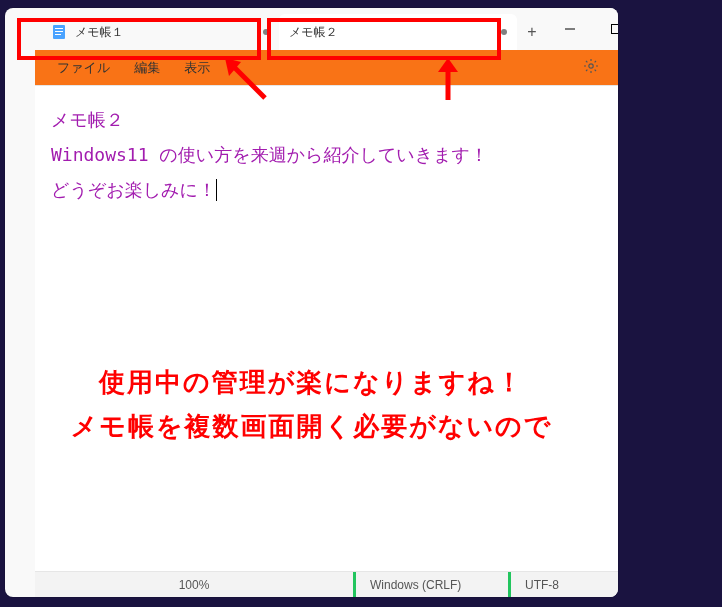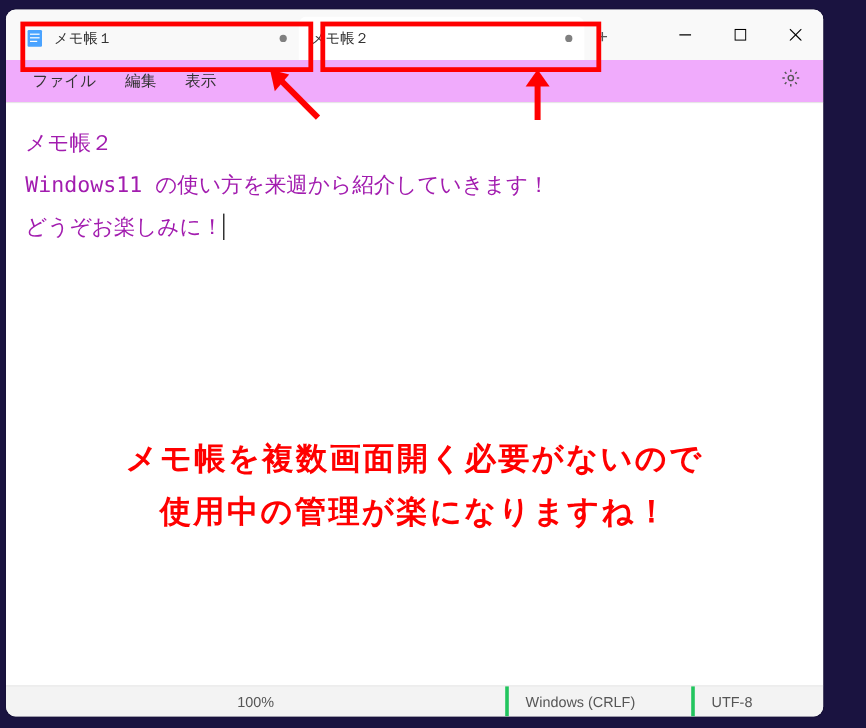--- a/index.html
+++ b/index.html
@@ -4,30 +4,31 @@
 <style>
 * { margin: 0; padding: 0; box-sizing: border-box; }
 body {
   font-family: "Yu Gothic UI", "Meiryo", sans-serif;
   background: #1a1340;
   width: 722px;
   height: 607px;
   overflow: hidden;
 }
 .window {
-  width: 681px;
+  width: 613px;
   height: 589px;
   margin: 8px 5px;
   background: #f9f9f9;
   border-radius: 8px;
   box-shadow: 0 0 0 1px rgba(0,0,0,0.1);
   display: flex;
   flex-direction: column;
   overflow: hidden;
   position: relative;
+  padding-left: 30px;
 }
 .titlebar {
   height: 42px;
   display: flex;
   align-items: stretch;
   background: #f9f9f9;
 }
 .tabs {
   display: flex;
   flex: 1;
@@ -85,21 +86,21 @@
   font-size: 14px;
   color: #333;
 }
 .win-btn svg { width: 10px; height: 10px; }
 .menubar {
   height: 36px;
   display: flex;
   align-items: center;
   padding: 0 12px;
   gap: 4px;
-  background: #f0abfc;
+  background: #f97316;
   border-bottom: 1px solid #e6e6e6;
 }
 .menu-item {
   padding: 4px 10px;
   font-size: 13px;
   color: #333;
   border-radius: 4px;
 }
 .menubar-spacer { flex: 1; }
 .settings-btn {
@@ -245,17 +246,17 @@
     <line x1="42" y1="40" x2="10" y2="8" stroke="#ff0000" stroke-width="5"></line>
     <polygon points="2,0 18,4 6,18" fill="#ff0000"></polygon>
   </svg>
   <svg class="anno-arrow" style="left:428px; top:50px;" width="30" height="44" viewBox="0 0 30 44">
     <line x1="15" y1="42" x2="15" y2="10" stroke="#ff0000" stroke-width="5"></line>
     <polygon points="15,0 25,14 5,14" fill="#ff0000"></polygon>
   </svg>
 
 
   <div class="anno-text" style="left:0; right:0; top:352px; text-align:center; font-size:26px; line-height:1.7; letter-spacing:2px;">
+    <div>使用中の管理が楽になりますね！</div>
     <div>メモ帳を複数画面開く必要がないので</div>
-    <div>使用中の管理が楽になりますね！</div>
   </div>
 
 </div>
 
 </body></html>

